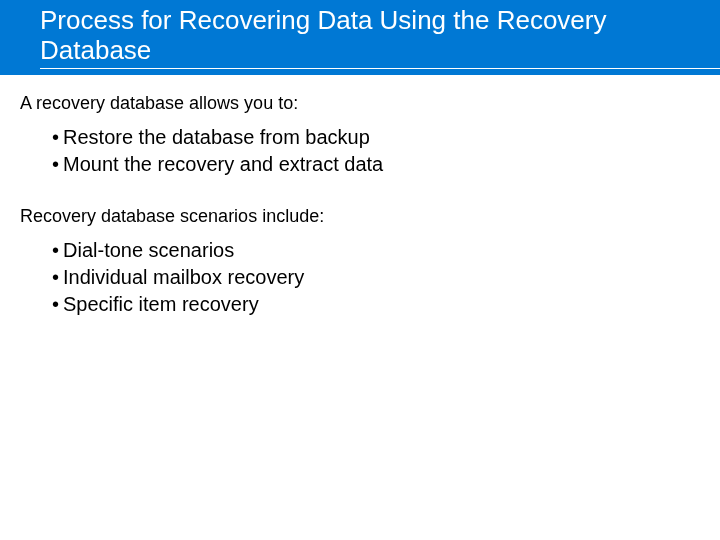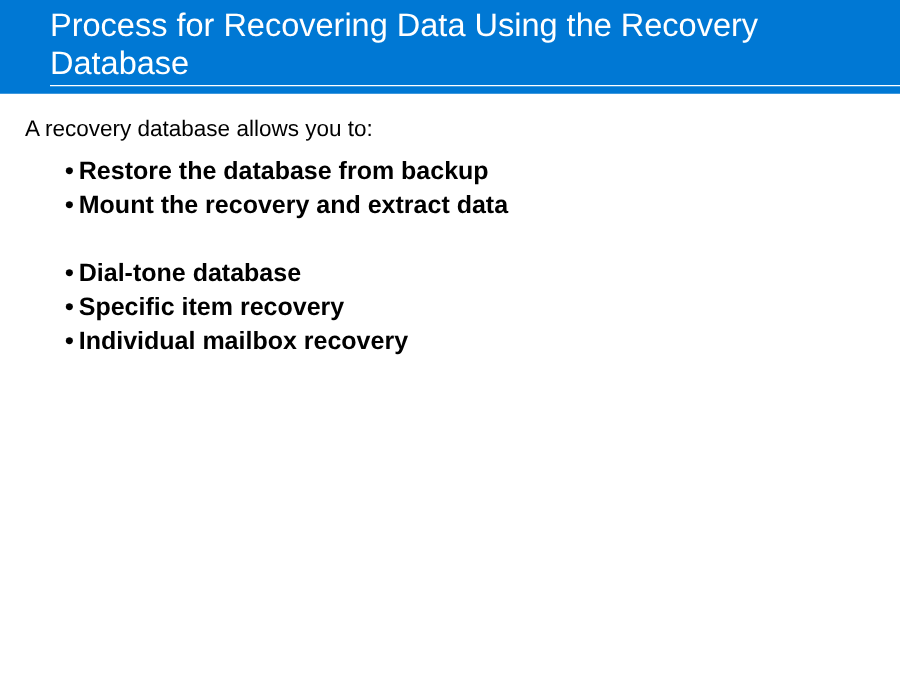--- a/index.html
+++ b/index.html
@@ -36,21 +36,21 @@
     color: #000;
   }
   .bullets {
     margin-left: 32px;
     margin-bottom: 28px;
   }
   .bullet-row {
     font-size: 20px;
     line-height: 1.35;
     color: #000;
-    font-weight: 700;
+    font-weight: 400;
   }
   .dot {
     font-size: 20px;
     padding-right: 4px;
   }
 </style>
 </head>
 <body>
 
 <div class="title-bar">
@@ -62,25 +62,26 @@
   <div class="lead">A recovery database allows you to:</div>
   <div class="bullets">
     <div class="bullet-row">
       <span class="dot">•</span><span>Restore the database from backup</span>
     </div>
     <div class="bullet-row">
       <span class="dot">•</span><span>Mount the recovery and extract data</span>
     </div>
   </div>
 
+  <div class="lead">Recovery database scenarios include:</div>
   <div class="bullets">
     <div class="bullet-row">
-      <span class="dot">•</span><span>Dial-tone database</span>
+      <span class="dot">•</span><span>Dial-tone scenarios</span>
+    </div>
+    <div class="bullet-row">
+      <span class="dot">•</span><span>Individual mailbox recovery</span>
     </div>
     <div class="bullet-row">
       <span class="dot">•</span><span>Specific item recovery</span>
-    </div>
-    <div class="bullet-row">
-      <span class="dot">•</span><span>Individual mailbox recovery</span>
     </div>
   </div>
 
 </div>
 
 </body></html>

